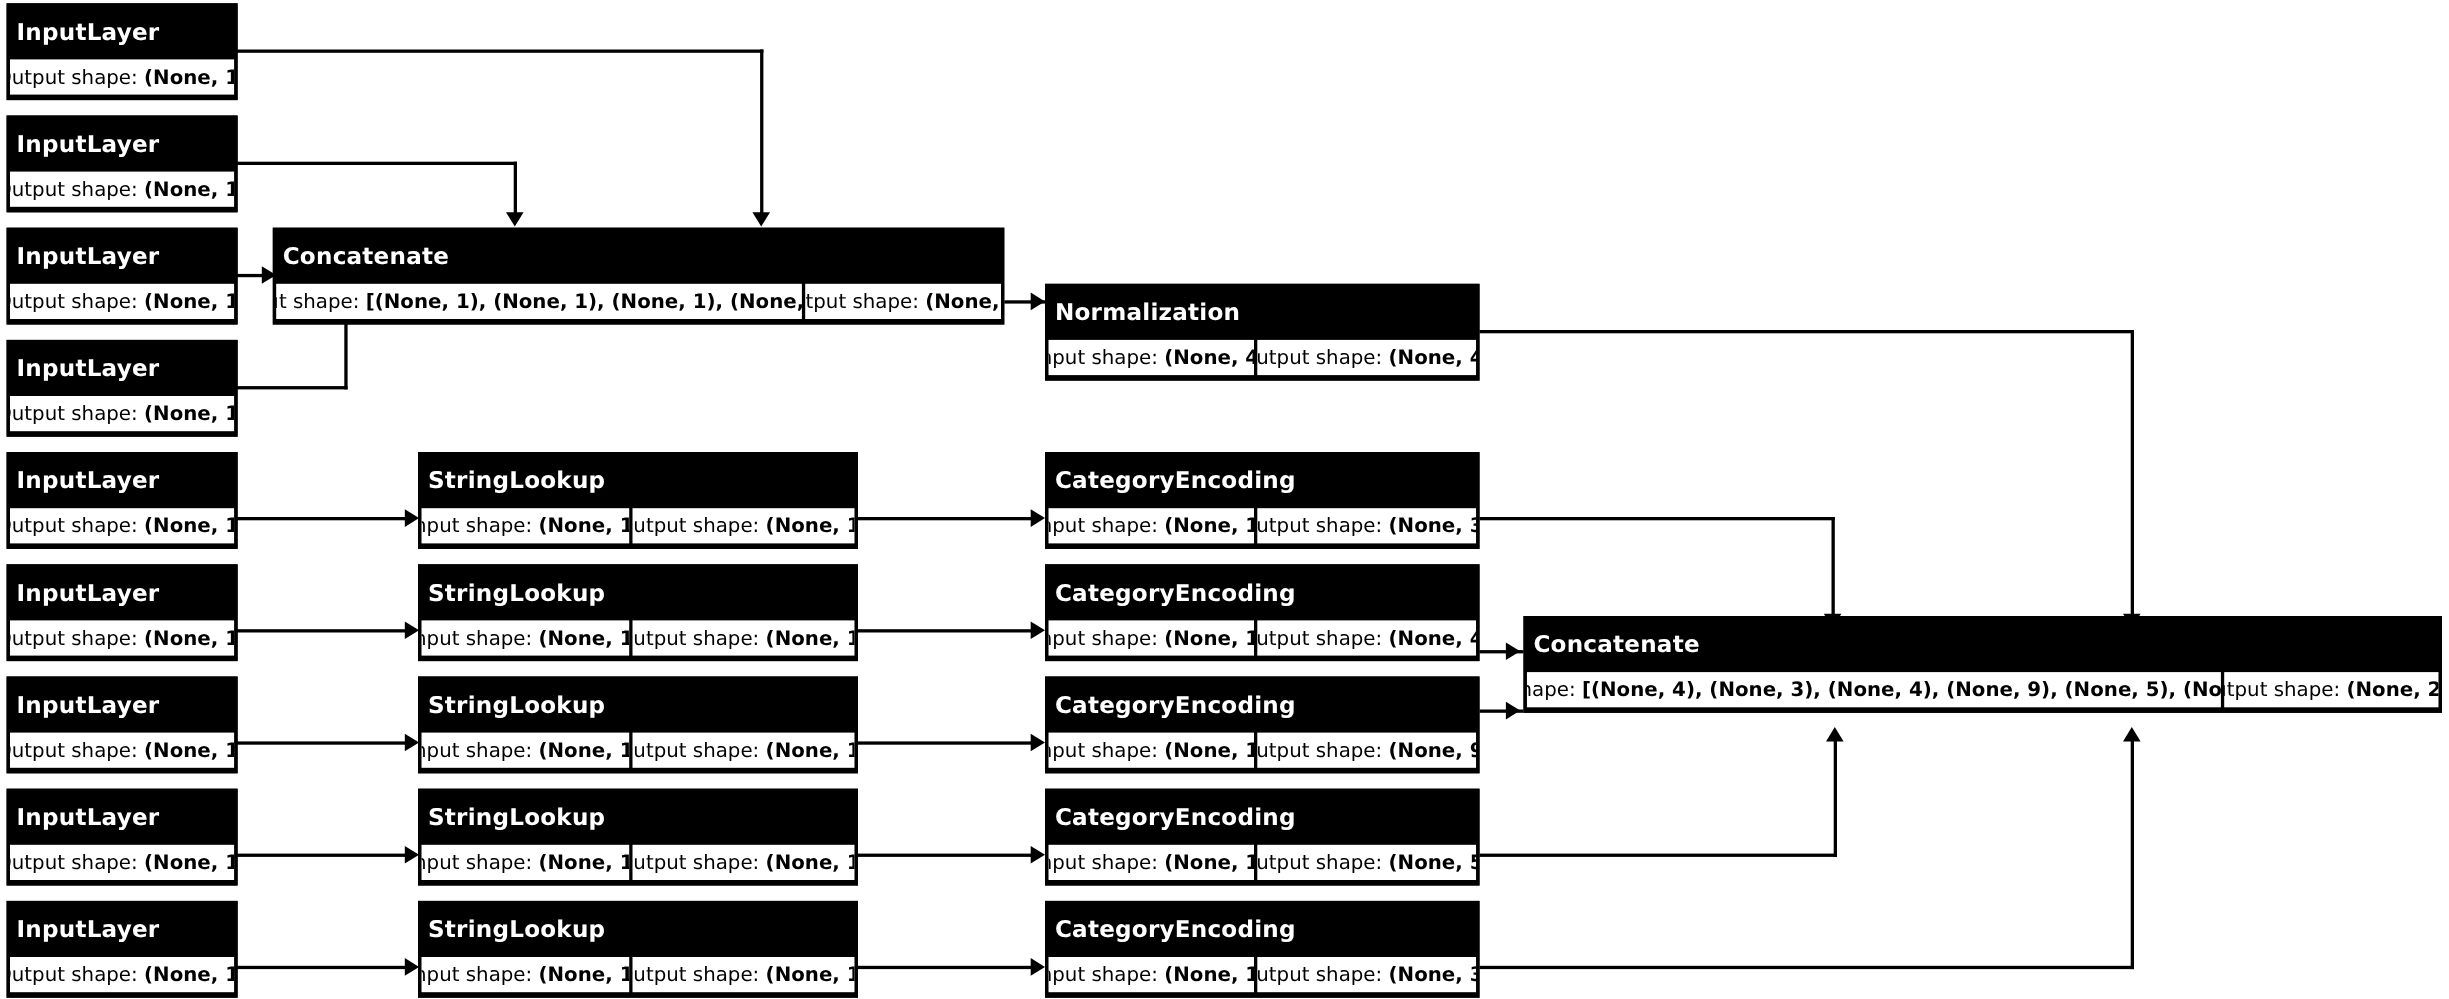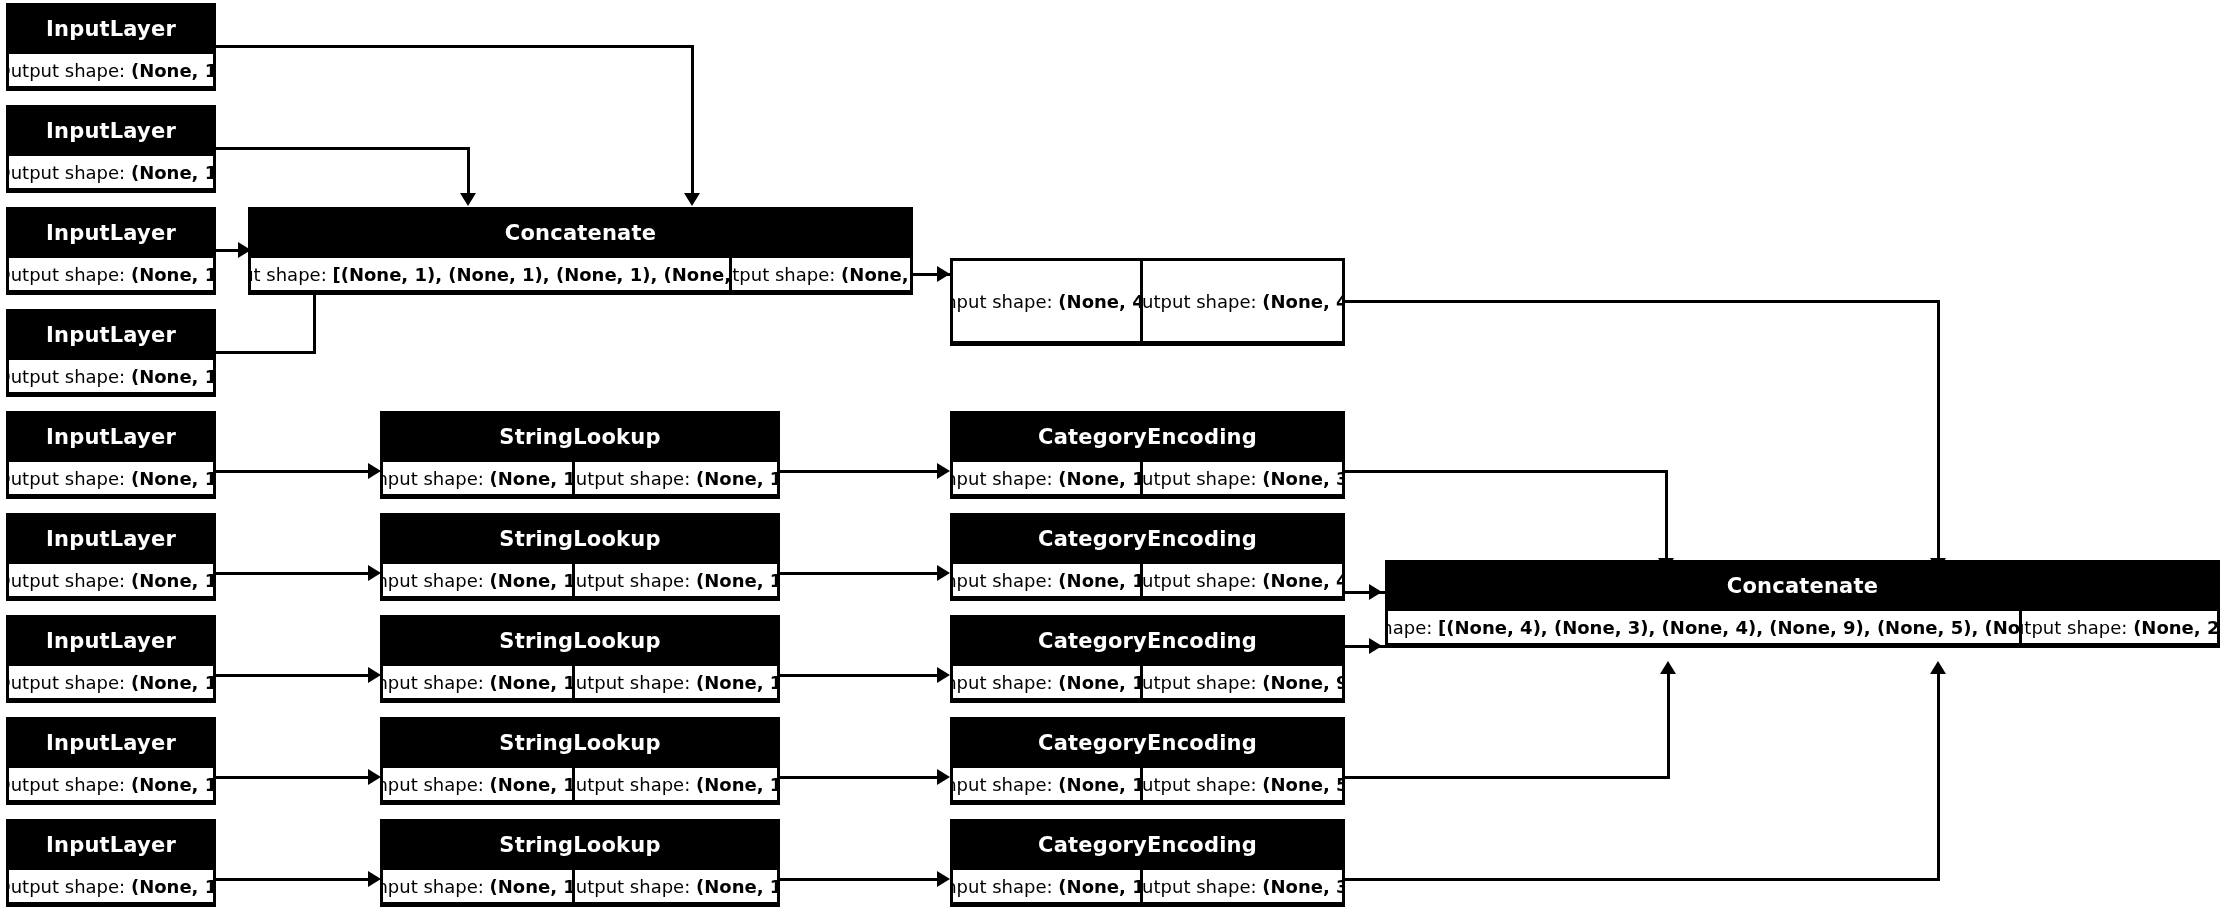--- a/index.html
+++ b/index.html
@@ -26,21 +26,20 @@
     display: flex;
     flex-direction: column;
     overflow: hidden;
   }
   .node-title {
     color: #ffffff;
     background: #000000;
     font-weight: bold;
     font-size: 21px;
     letter-spacing: 0.2px;
-    text-align: center;
     line-height: 1;
     padding: 13px 6px 14px 6px;
     white-space: nowrap;
     overflow: hidden;
   }
   .node-shapes {
     display: flex;
     flex: 1 1 auto;
     background: #000000;
     gap: 3px;
@@ -203,20 +202,21 @@
       <div class="shape-cell grow">
         <span class="lbl">Input shape:</span>&nbsp;<b>[(None, 1), (None, 1), (None, 1), (None, 1)]</b>
       </div>
       <div class="shape-cell" style="width:210px;">
         <span class="lbl">Output shape:</span>&nbsp;<b>(None, 4)</b>
       </div>
     </div>
   </div>
 
   <div class="node" style="left:950px;top:258px;width:395px;height:88px;">
+    <div class="node-title">Normalization</div>
     <div class="node-shapes">
       <div class="shape-cell grow">
         <span class="lbl">Input shape:</span>&nbsp;<b>(None, 4)</b>
       </div>
       <div class="shape-cell grow">
         <span class="lbl">Output shape:</span>&nbsp;<b>(None, 4)</b>
       </div>
     </div>
   </div>
 

